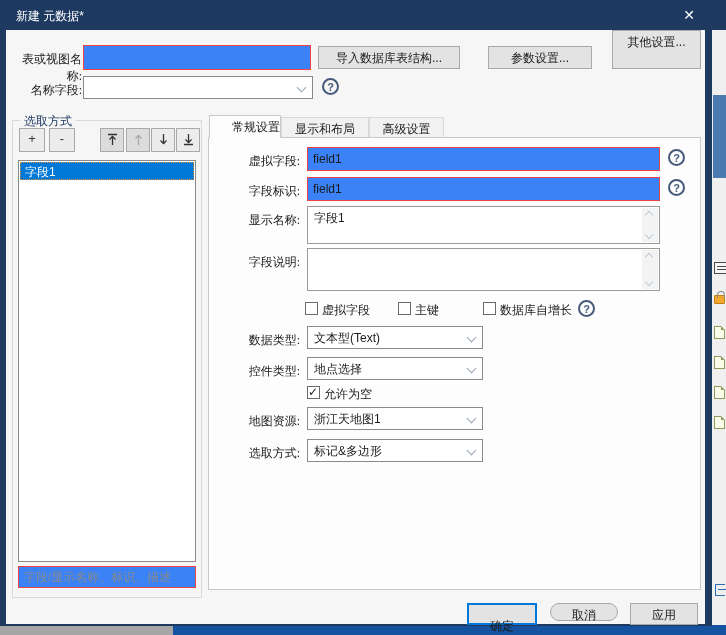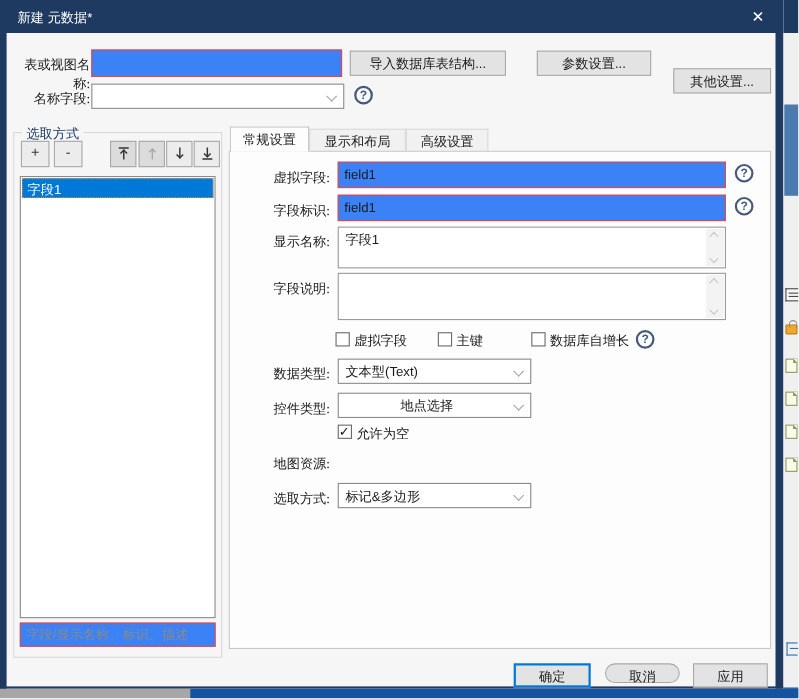--- a/index.html
+++ b/index.html
@@ -44,21 +44,21 @@
   .tarea .scroll { position:absolute; right:1px; top:1px; bottom:1px; width:16px; background:#f3f3f3; }
   .tarea .scroll .up, .tarea .scroll .dn { position:absolute; left:4px; width:6px; height:6px; border-left:1.5px solid #bcc8d8; border-bottom:1.5px solid #bcc8d8; }
   .tarea .scroll .up { top:4px; transform:rotate(135deg); }
   .tarea .scroll .dn { bottom:4px; transform:rotate(-45deg); }
 
   
   .hdr-lbl1 { left:10px; top:51px; width:72px; }
   .hdr-input1 { left:83px; top:45px; width:228px; height:25px; }
   .btn-import { left:318px; top:46px; width:142px; height:23px; }
   .btn-params { left:488px; top:46px; width:104px; height:23px; }
-  .btn-other { left:612px; top:62px; width:89px; height:23px; }
+  .btn-other { left:612px; top:30px; width:89px; height:39px; }
   .hdr-lbl2 { left:10px; top:82px; width:72px; }
   .hdr-combo { left:83px; top:76px; width:230px; height:23px; }
   .hdr-help { left:322px; top:78px; }
 
   
   .groupbox { position:absolute; left:12px; top:120px; width:190px; height:478px; border:1px solid #d9d9d9; }
   .group-title { position:absolute; left:20px; top:113px; background:#f6f6f6; padding:0 4px; color:#1e3a61; }
   .tool-btn { position:absolute; top:128px; width:26px; height:24px; background:#ececec; border:1px solid #a9a9a9; text-align:center; font-size:13px; padding-top:2px; color:#333; }
   .tb-add { left:19px; } .tb-del { left:49px; }
   .tb-top { left:100px; width:24px; background:#dcdcdc; }
@@ -66,21 +66,21 @@
   .tb-dn  { left:151px; width:24px; }
   .tb-bot { left:176px; width:24px; }
   .tool-btn svg { display:block; margin:2px auto 0; }
   .fieldlist { position:absolute; left:18px; top:160px; width:178px; height:402px; background:#fff; border:1px solid #8a8a8a; }
   .fl-item { position:absolute; left:1px; right:1px; top:1px; height:18px; background:#0078d7; color:#fff; padding:1px 0 0 4px; border:1px dotted #d98e3f; }
   .search-input { left:18px; top:566px; width:178px; height:22px; }
   .search-input::placeholder { color:#8a8a8a; opacity:1; }
 
   
   .tab { position:absolute; top:117px; height:21px; text-align:center; padding-top:3px; background:#f1f1f1; border:1px solid #d9d9d9; border-bottom:none; color:#1a1a1a; }
-  .tab.active { top:115px; height:23px; background:#fdfdfd; border:1px solid #c9c9c9; border-bottom:none; z-index:3; }
+  .tab.active { top:115px; height:23px; background:#fdfdfd; border:1px solid #c9c9c9; border-bottom:none; z-index:3;text-align:right; }
   .tab1 { left:209px; width:72px; }
   .tab2 { left:281px; width:88px; }
   .tab3 { left:369px; width:75px; }
   .panel { position:absolute; left:208px; top:137px; width:493px; height:453px; background:#fdfdfd; border:1px solid #c9c9c9; z-index:1; }
 
   
   .z2 { z-index:2; }
   .lbl-fname { left:220px; top:153px; width:80px; }
   .in-fname  { left:307px; top:147px; width:353px; height:24px; }
   .hp-fname  { left:668px; top:149px; }
@@ -91,30 +91,30 @@
   .ta-disp   { left:307px; top:206px; width:353px; height:38px; }
   .lbl-desc  { left:220px; top:254px; width:80px; }
   .ta-desc   { left:307px; top:248px; width:353px; height:43px; }
   .cb-virtual { left:305px; top:302px; } .cbl-virtual { left:322px; top:302px; }
   .cb-primary { left:398px; top:302px; } .cbl-primary { left:415px; top:302px; }
   .cb-auto    { left:483px; top:302px; } .cbl-auto    { left:500px; top:302px; }
   .hp-auto    { left:578px; top:300px; }
   .lbl-dtype { left:220px; top:332px; width:80px; }
   .co-dtype  { left:307px; top:326px; width:176px; height:23px; }
   .lbl-ctype { left:220px; top:363px; width:80px; }
-  .co-ctype  { left:307px; top:357px; width:176px; height:23px;text-align:center; }
+  .co-ctype  { left:307px; top:357px; width:176px; height:23px; }
   .btn-ctrldef { left:497px; top:357px; width:121px; height:23px; }
   .cb-null   { left:307px; top:386px; } .cbl-null { left:324px; top:386px; }
   .lbl-mapres { left:220px; top:413px; width:80px; }
   .co-mapres  { left:307px; top:407px; width:176px; height:23px; }
   .lbl-pick  { left:220px; top:445px; width:80px; }
   .co-pick   { left:307px; top:439px; width:176px; height:23px; }
 
   
-  .btn-ok     { left:467px; top:603px; width:70px; height:22px; border:2px solid #0078d7; padding-top:2px; }
+  .btn-ok     { left:467px; top:603px; width:70px; height:22px; border:2px solid #0078d7; padding-top:13px; }
   .btn-cancel { left:550px; top:603px; width:68px; height:18px;border-radius:11px; }
   .btn-apply  { left:630px; top:603px; width:68px; height:22px; }
 </style>
 </head>
 <body>
 
 <div class="screen">
 
   <div class="bg-strip-right">
     <div class="navy-top"></div>
@@ -238,20 +238,24 @@
   <div class="lbl lbl-ctype z2">控件类型:</div>
   <div class="combo co-ctype z2">
     <span>地点选择</span>
     <span class="chev"></span>
   </div>
 
   <span class="cb cb-null z2 checked"></span>
   <span class="cb-lbl cbl-null z2">允许为空</span>
 
   <div class="lbl lbl-mapres z2">地图资源:</div>
+  <div class="combo co-mapres z2">
+    <span>浙江天地图1</span>
+    <span class="chev"></span>
+  </div>
 
   <div class="lbl lbl-pick z2">选取方式:</div>
   <div class="combo co-pick z2">
     <span>标记&amp;多边形</span>
     <span class="chev"></span>
   </div>
 
   <div class="btn btn-ok">确定</div>
   <div class="btn btn-cancel">取消</div>
   <div class="btn btn-apply">应用</div>

